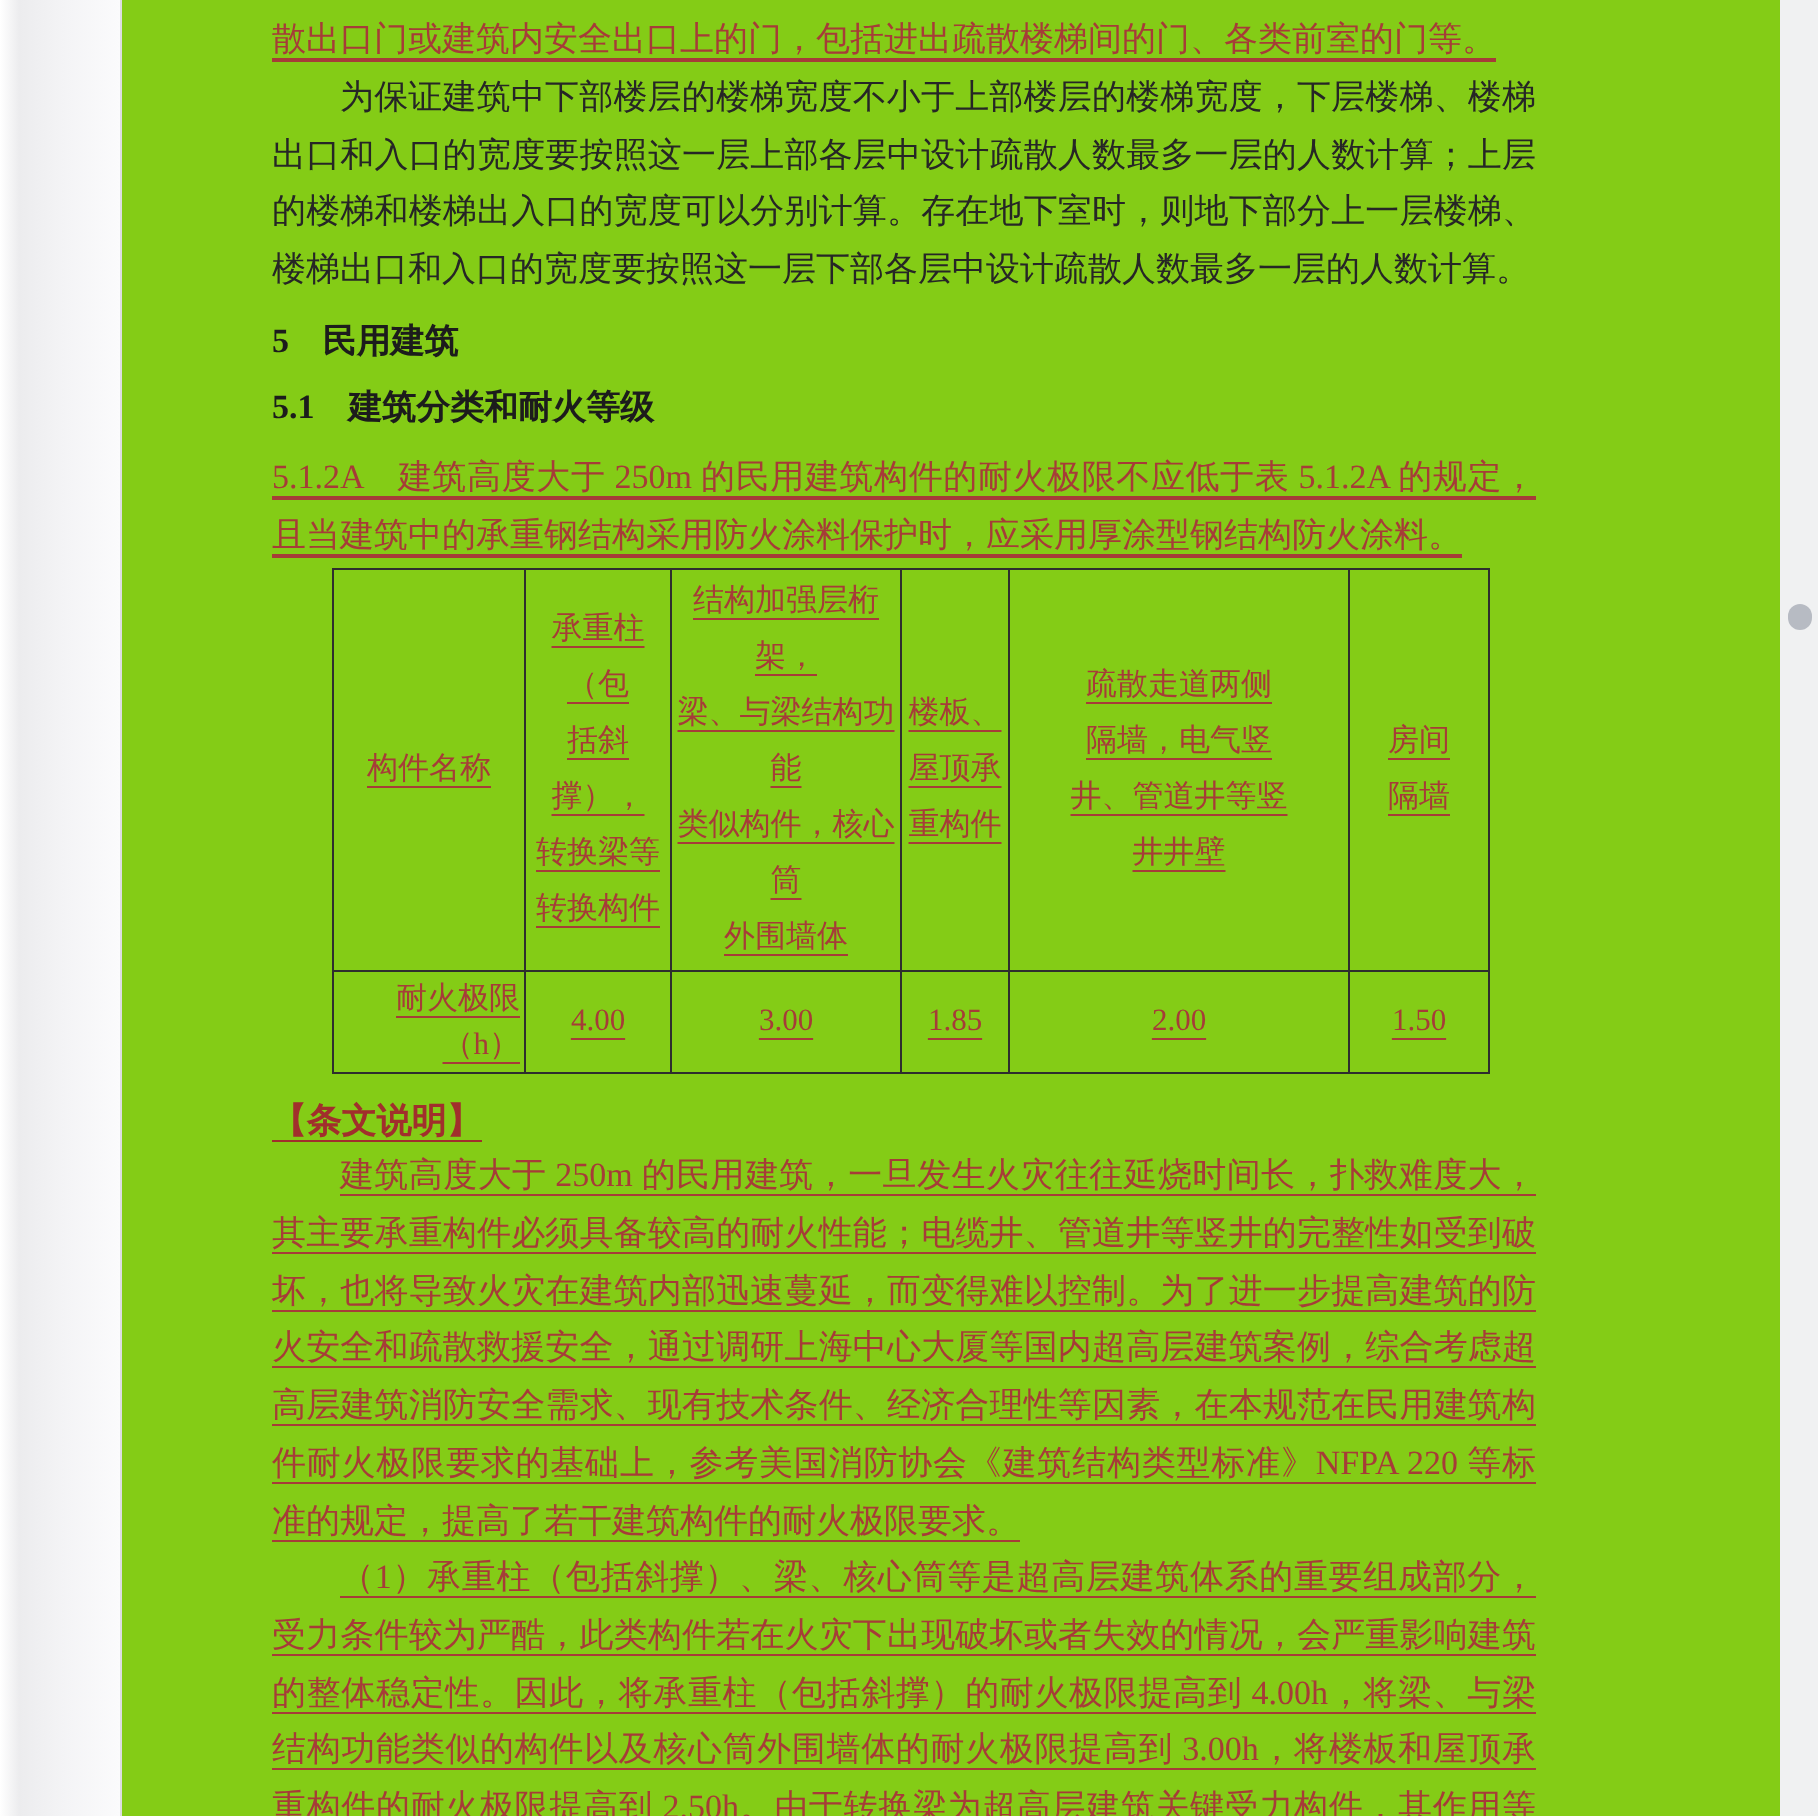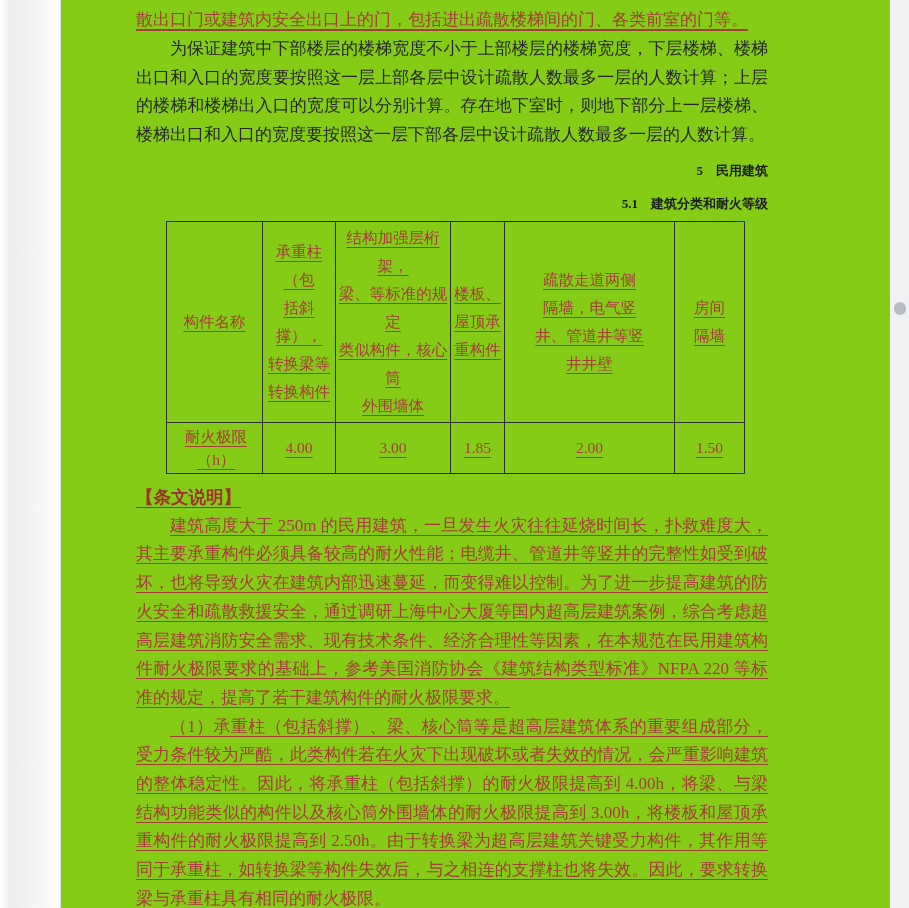--- a/index.html
+++ b/index.html
@@ -28,21 +28,21 @@
   }
   p{margin:0;}
   .indent{text-indent:2em;}
   .red-u{
     color:#a63c38;text-decoration:underline;
     text-decoration-thickness:1.5px;text-underline-offset:4px;
   }
   .dark-red{color:#a12f2c;}
 
   h1.chapter,h2.section{
-    font-size:13px;font-weight:bold;text-align:right;color:#1c1c1c;
+    font-size:17px;font-weight:bold;text-align:left;color:#1c1c1c;
     margin:0;line-height:32px;text-indent:0;
   }
   h1.chapter{margin-top:5px;}
   h2.section{margin-top:1px;}
 
   .clause{margin-top:5px;}
 
   .tbl-caption{
     display:block;text-align:center;font-size:16px;line-height:24px;
     font-weight:bold;margin-top:3px;
@@ -60,21 +60,21 @@
     font-weight:normal;padding:2px 2px;
   }
   table.fire th{
     line-height:28px;white-space:pre-line;height:110px;
     text-decoration:underline;text-decoration-thickness:1.3px;text-underline-offset:4px;
   }
   table.fire td{
     line-height:23px;
     text-decoration:underline;text-decoration-thickness:1.3px;text-underline-offset:4px;
   }
-  table.fire td.row-label{text-align:center;padding-left:5px;}
+  table.fire td.row-label{text-align:right;padding-left:5px;}
 
   .commentary-heading{
     margin-top:9px;font-size:17.5px;font-weight:bold;
     text-align:left;text-indent:0;
   }
   .commentary p{line-height:28.7px;text-decoration:underline;}
 
   
   .scrollbar-track{
     position:absolute;right:0;top:0;width:19px;height:100%;
@@ -96,40 +96,41 @@
     <div class="content">
 
       <p class="red-u">散出口门或建筑内安全出口上的门，包括进出疏散楼梯间的门、各类前室的门等。</p>
 
       <p class="indent">为保证建筑中下部楼层的楼梯宽度不小于上部楼层的楼梯宽度，下层楼梯、楼梯出口和入口的宽度要按照这一层上部各层中设计疏散人数最多一层的人数计算；上层的楼梯和楼梯出入口的宽度可以分别计算。存在地下室时，则地下部分上一层楼梯、楼梯出口和入口的宽度要按照这一层下部各层中设计疏散人数最多一层的人数计算。</p>
 
       <h1 class="chapter">5　民用建筑</h1>
 
       <h2 class="section">5.1　建筑分类和耐火等级</h2>
 
+      <p class="red-u clause">5.1.2A　建筑高度大于 250m 的民用建筑构件的耐火极限不应低于表 5.1.2A 的规定，且当建筑中的承重钢结构采用防火涂料保护时，应采用厚涂型钢结构防火涂料。</p>
 
 
       <table class="fire">
         <colgroup>
           <col style="width:96px">
           <col style="width:73px">
           <col style="width:115px">
           <col style="width:54px">
           <col style="width:170px">
           <col style="width:70px">
         </colgroup>
         <tbody>
             <tr>
           <th>构件名称</th>
           <th>承重柱（包
 括斜撑），
 转换梁等
 转换构件</th>
           <th>结构加强层桁架，
-梁、等标准的规定
+梁、与梁结构功能
 类似构件，核心筒
 外围墙体</th>
           <th>楼板、
 屋顶承
 重构件</th>
           <th>疏散走道两侧
 隔墙，电气竖
 井、管道井等竖
 井井壁</th>
           <th>房间

